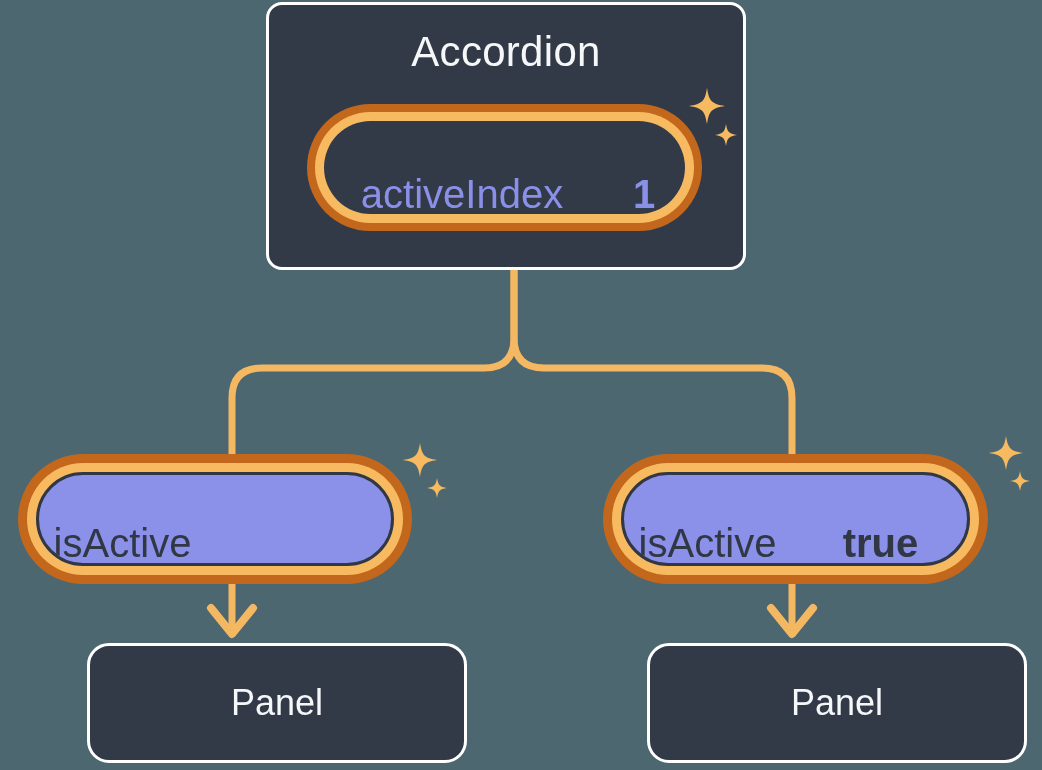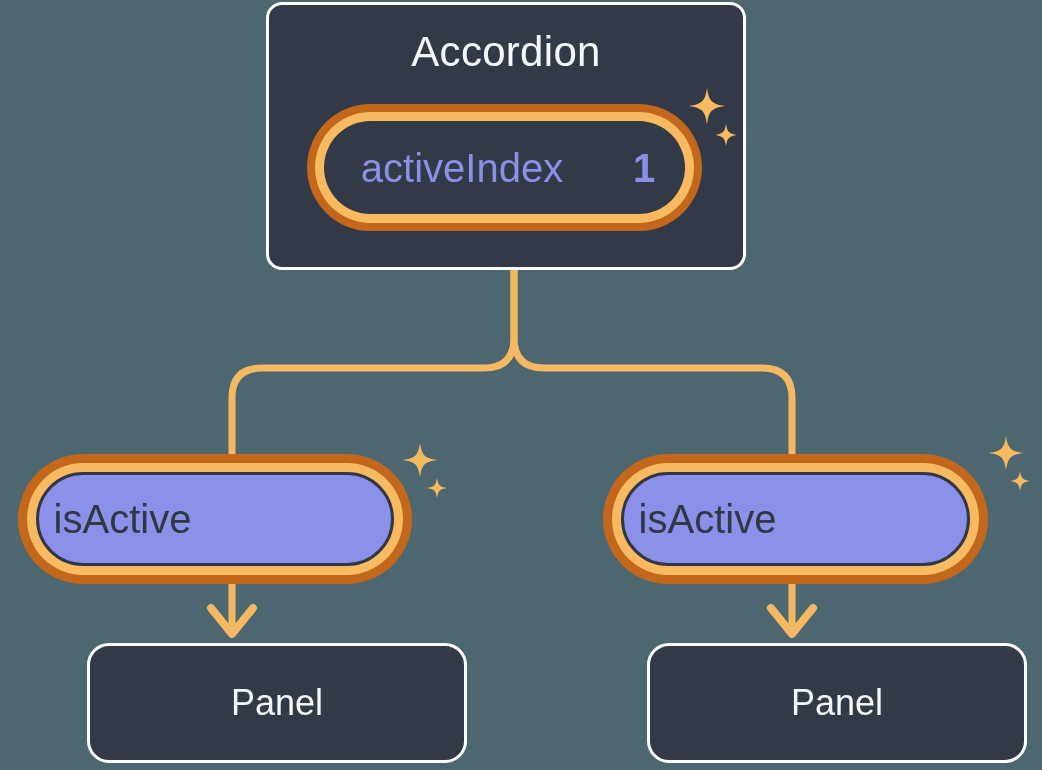--- a/index.html
+++ b/index.html
@@ -44,21 +44,21 @@
   .state-pill { left:307px; top:104px; width:395px; height:127px; }
   .prop-pill  { padding:9px; }
   .prop-pill-left  { left:18px;  top:454px; width:394px; height:130px; }
   .prop-pill-right { left:603px; top:454px; width:385px; height:130px; }
   .pill-mid {
     box-sizing:border-box; height:100%;
     background: var(--orange-light, #F8BA61); border-radius:999px; padding:9px;
   }
   .pill-inner {
     box-sizing:border-box; height:100%; border-radius:999px;
-    display:flex; align-items:center; overflow:hidden;
+    display:flex; align-items:flex-end; overflow:hidden;
   }
   .pill-inner.dark   { background: var(--surface, #333A47); }
   .pill-inner.purple { background: var(--purple-fill, #8B90E8); border:3px solid var(--text-dark, #313744); }
   .cell { display:flex; align-items:center; justify-content:center; line-height:1; }
   .state-pill .cell.label { width:276px; }
   .prop-pill  .cell.label { width:167px; }
   .cell.value { flex:1; }
   .divider { width:3px; flex:0 0 3px; }
   .divider.orange { background: var(--orange-light, #F8BA61); }
   .divider.dark   { background: var(--text-dark, #313744); }
@@ -99,20 +99,21 @@
         <span class="divider dark"></span>
       </div>
     </div>
   </div>
 
   <div class="pill prop-pill prop-pill-right">
     <div class="pill-mid">
       <div class="pill-inner purple">
         <span class="cell label t-dark">isActive</span>
         <span class="divider dark"></span>
+        <span class="cell value t-dark bold">true</span>
       </div>
     </div>
   </div>
 
   <div class="node panel panel-left">
     <span>Panel</span>
   </div>
   <div class="node panel panel-right">
     <span>Panel</span>
   </div>

